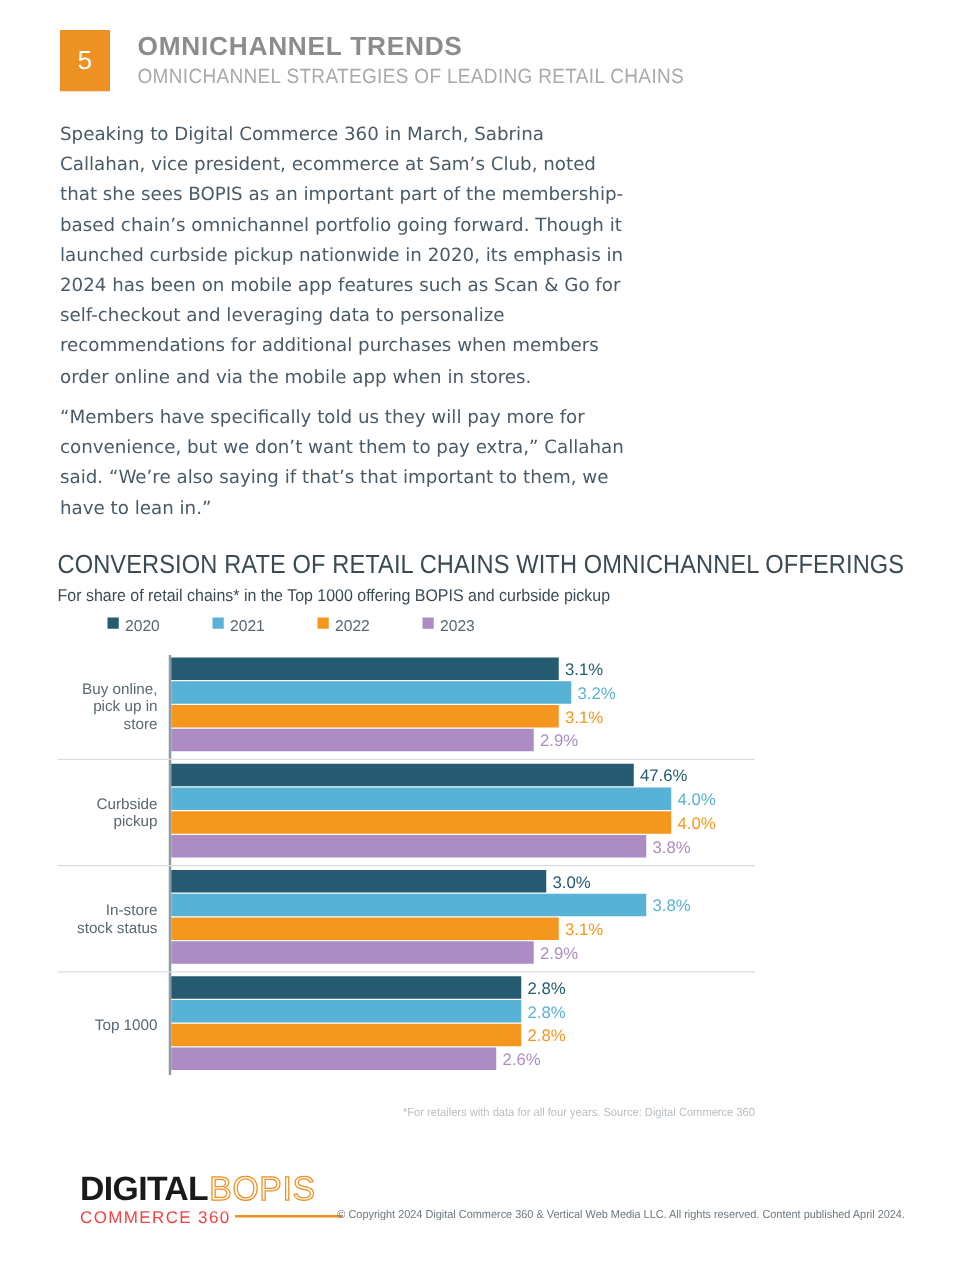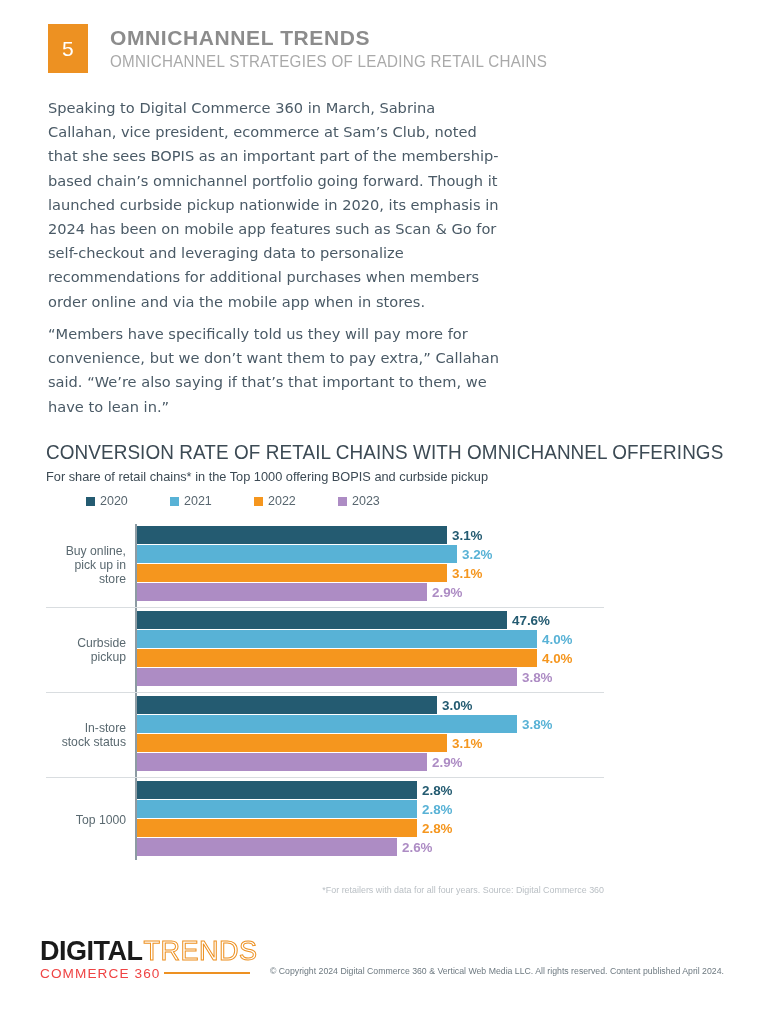--- a/index.html
+++ b/index.html
@@ -108,21 +108,21 @@
     white-space: nowrap;
   }
   .legend {
     display: flex;
     align-items: center;
     margin-top: 10px;
     gap: 0;
   }
   .legend-item {
     display: flex;
-    align-items: center;
+    align-items: flex-start;
     width: 44px;
     padding-left: 40px;
   }
   .legend-swatch {
     width: 9px;
     height: 9px;
     margin-right: 5px;
   }
   .legend-label {
     font-family: "Liberation Sans Narrow", "Liberation Sans", sans-serif;
@@ -180,21 +180,21 @@
     height: 18px;
     margin-bottom: 1px;
     display: flex;
     align-items: center;
   }
   .bar {
     height: 18px;
   }
   .bar-value {
     font-family: "Liberation Sans", sans-serif;
-    font-weight: bold;
+    font-weight: normal;
     font-size: 13.4px;
     margin-left: 5px;
     white-space: nowrap;
   }
 
   
   .footnote {
     position: absolute;
     left: 46px;
     top: 884px;
@@ -203,21 +203,21 @@
     font-family: "Liberation Sans Narrow", "Liberation Sans", sans-serif;
     font-size: 9.4px;
     color: #B9BFC4;
     transform: scaleX(0.95);
     transform-origin: right center;
   }
 
   
   .logo {
     position: absolute;
-    left: 40px;
+    left: 64px;
     top: 938px;
     width: 210px;
     height: 46px;
   }
   .logo-row1 {
     display: flex;
     align-items: flex-end;
     height: 27px;
   }
   .logo-digital {
@@ -403,21 +403,21 @@
           </div>
         </div>
     </div>
   </div>
 
   <div class="footnote">*For retailers with data for all four years. Source: Digital Commerce 360</div>
 
   <div class="logo">
     <div class="logo-row1">
       <span class="logo-digital">DIGITAL</span>
-      <span class="logo-retail">TRENDS</span>
+      <span class="logo-retail">BOPIS</span>
     </div>
     <div class="logo-row2">
       <span class="logo-commerce">COMMERCE 360</span>
       <span class="logo-rule"></span>
     </div>
   </div>
 
   <div class="copyright">© Copyright 2024 Digital Commerce 360 &amp; Vertical Web Media LLC. All rights reserved. Content published April 2024.</div>
 
 </div>

